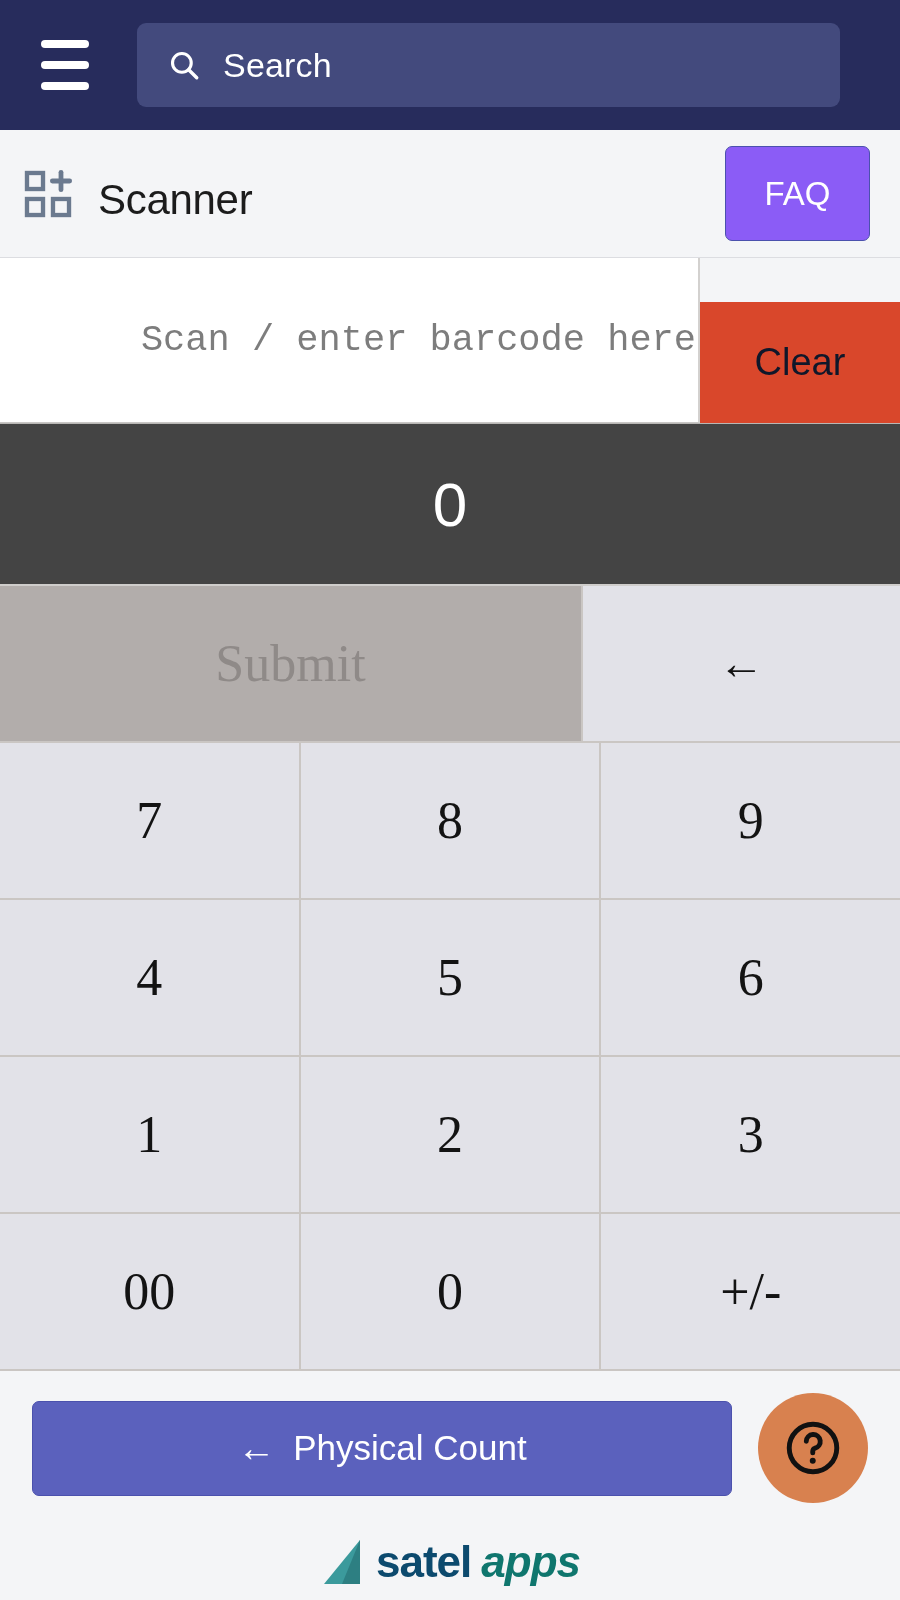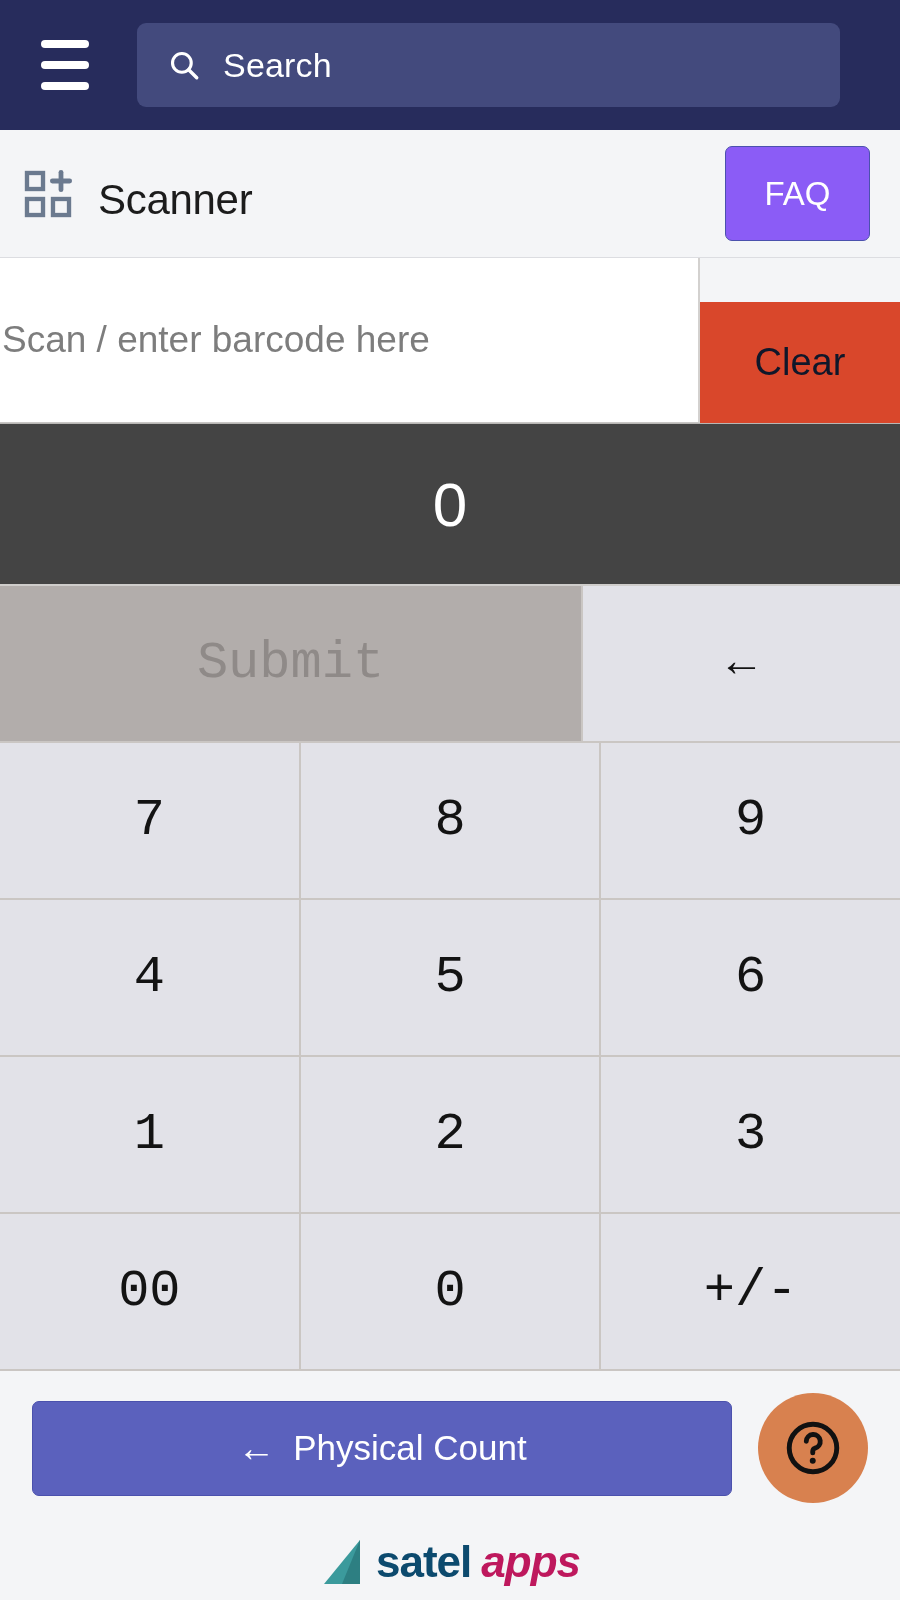--- a/index.html
+++ b/index.html
@@ -124,22 +124,22 @@
   }
   .barcode-input {
     flex: 1 1 auto;
     background: #ffffff;
     border: 1px solid #c9c7c5;
     border-right: none;
     border-left: none;
     border-top: none;
     font-size: 37px;
     color: #6d28d9;
-    text-align: left;
-    font-family: Liberation Sans, sans-serif;
+    text-align: right;
+    font-family: Liberation Mono, monospace;
     outline: none;
     box-sizing: border-box;
     border-right: 2px solid #d3d1cf;
   }
   .barcode-input::placeholder {
     color: #7d7d7d;
     opacity: 1;
   }
   .clear-btn {
     width: 200px;
@@ -185,21 +185,21 @@
     display: flex;
     align-items: center;
     justify-content: center;
     background: #e2e2e8;
     border-right: 2px solid #cac6c3;
     border-bottom: 2px solid #cac6c3;
     font-size: 52px;
     color: #131313;
     cursor: pointer;
     box-sizing: border-box;
-    font-family: Liberation Mono, monospace;
+    font-family: Liberation Serif, serif;
     user-select: none;
   }
   .key:last-child { border-right: none; }
   .key.submit {
     flex: 0 0 583px;
     background: #b2adab;
     color: #8f8a88;
     font-size: 52px;
     border-right: 2px solid #cac6c3;
   }
@@ -269,21 +269,21 @@
     font-size: 44px;
     font-weight: bold;
     color: #0c4a6e;
     letter-spacing: -1px;
     font-family: "Liberation Sans", sans-serif;
   }
   .brand-apps {
     font-size: 44px;
     font-weight: bold;
     font-style: italic;
-    color: #be185d;
+    color: #0f766e;
     letter-spacing: -1px;
     margin-left: 10px;
     font-family: "Liberation Sans", sans-serif;
     text-align: right;
   }
 </style>
 </head>
 <body>
 
 <div class="app">

